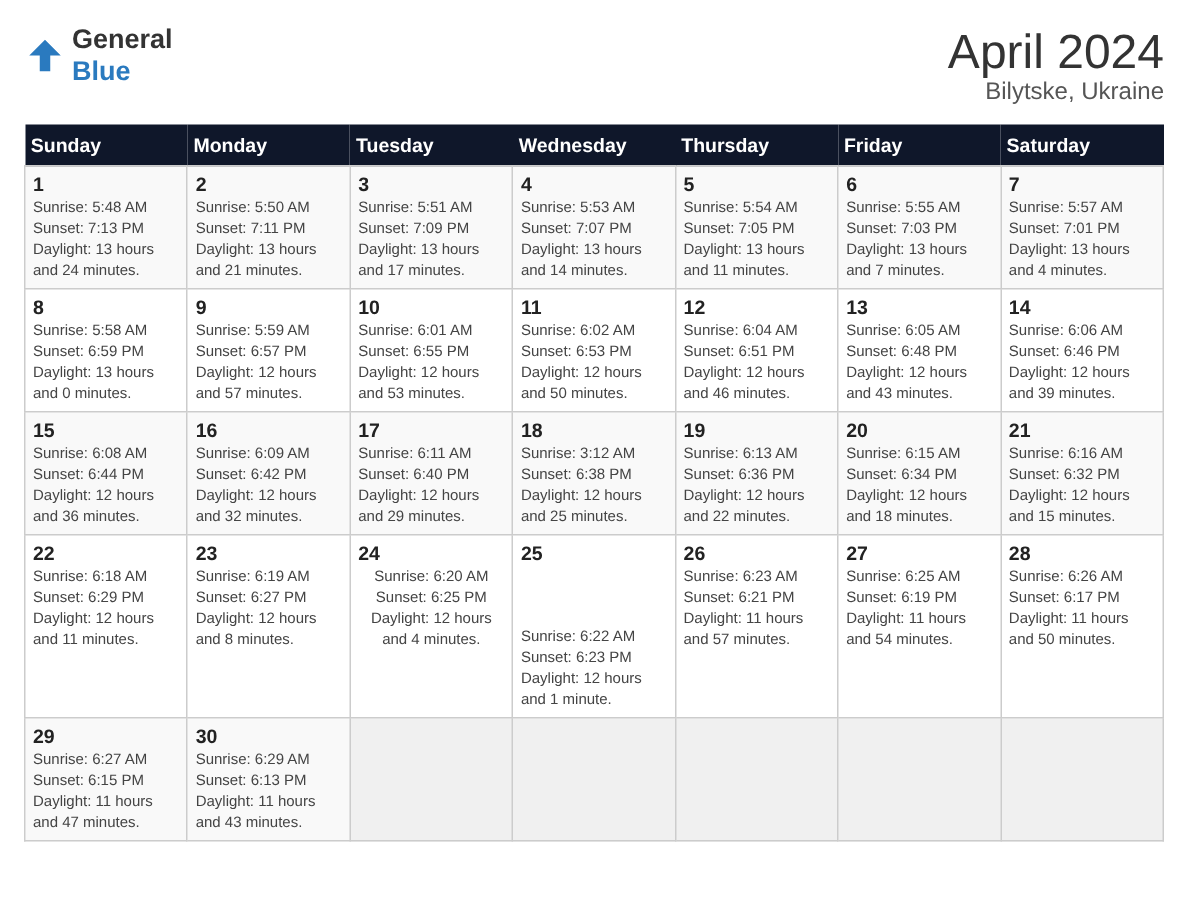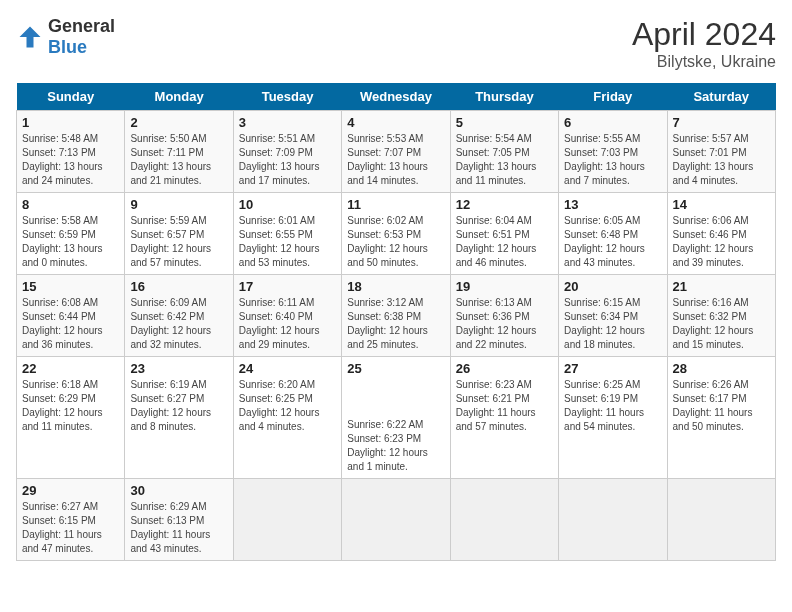--- a/index.html
+++ b/index.html
@@ -30,24 +30,24 @@
     .title-block { text-align: right; }
     .title-block h1 { font-size: 32px; color: #333; font-weight: normal; }
     .title-block h2 { font-size: 16px; color: #555; font-weight: normal; }
 
     table {
       width: 100%;
       border-collapse: collapse;
       font-size: 11px;
     }
     thead tr th {
-      background: #0369a1;
+      background: #0f172a;
       color: #fff;
       padding: 6px 4px;
-      text-align: center;
+      text-align: left;
       font-size: 13px;
       font-weight: bold;
     }
     tbody tr td {
       border: 1px solid #ccc;
       vertical-align: top;
       padding: 4px 5px;
       width: 14.28%;
       min-height: 80px;
       color: #333;
@@ -263,21 +263,21 @@
         </td>
         <td>
           <span class="day-num">23</span>
           <div class="day-info" style="white-space: pre-line;">Sunrise: 6:19 AM
 Sunset: 6:27 PM
 Daylight: 12 hours
 and 8 minutes.</div>
         </td>
         <td>
           <span class="day-num">24</span>
-          <div class="day-info" style="white-space: pre-line;">Sunrise: 6:20 AM
+          <div class="day-info" style="white-space: pre-line; text-align: center;">Sunrise: 6:20 AM
 Sunset: 6:25 PM
 Daylight: 12 hours
 and 4 minutes.</div>
         </td>
         <td>
           <span class="day-num">25</span>
           <div class="day-info" style="white-space: pre-line; margin-top: 42px;">Sunrise: 6:22 AM
 Sunset: 6:23 PM
 Daylight: 12 hours
 and 1 minute.</div>

